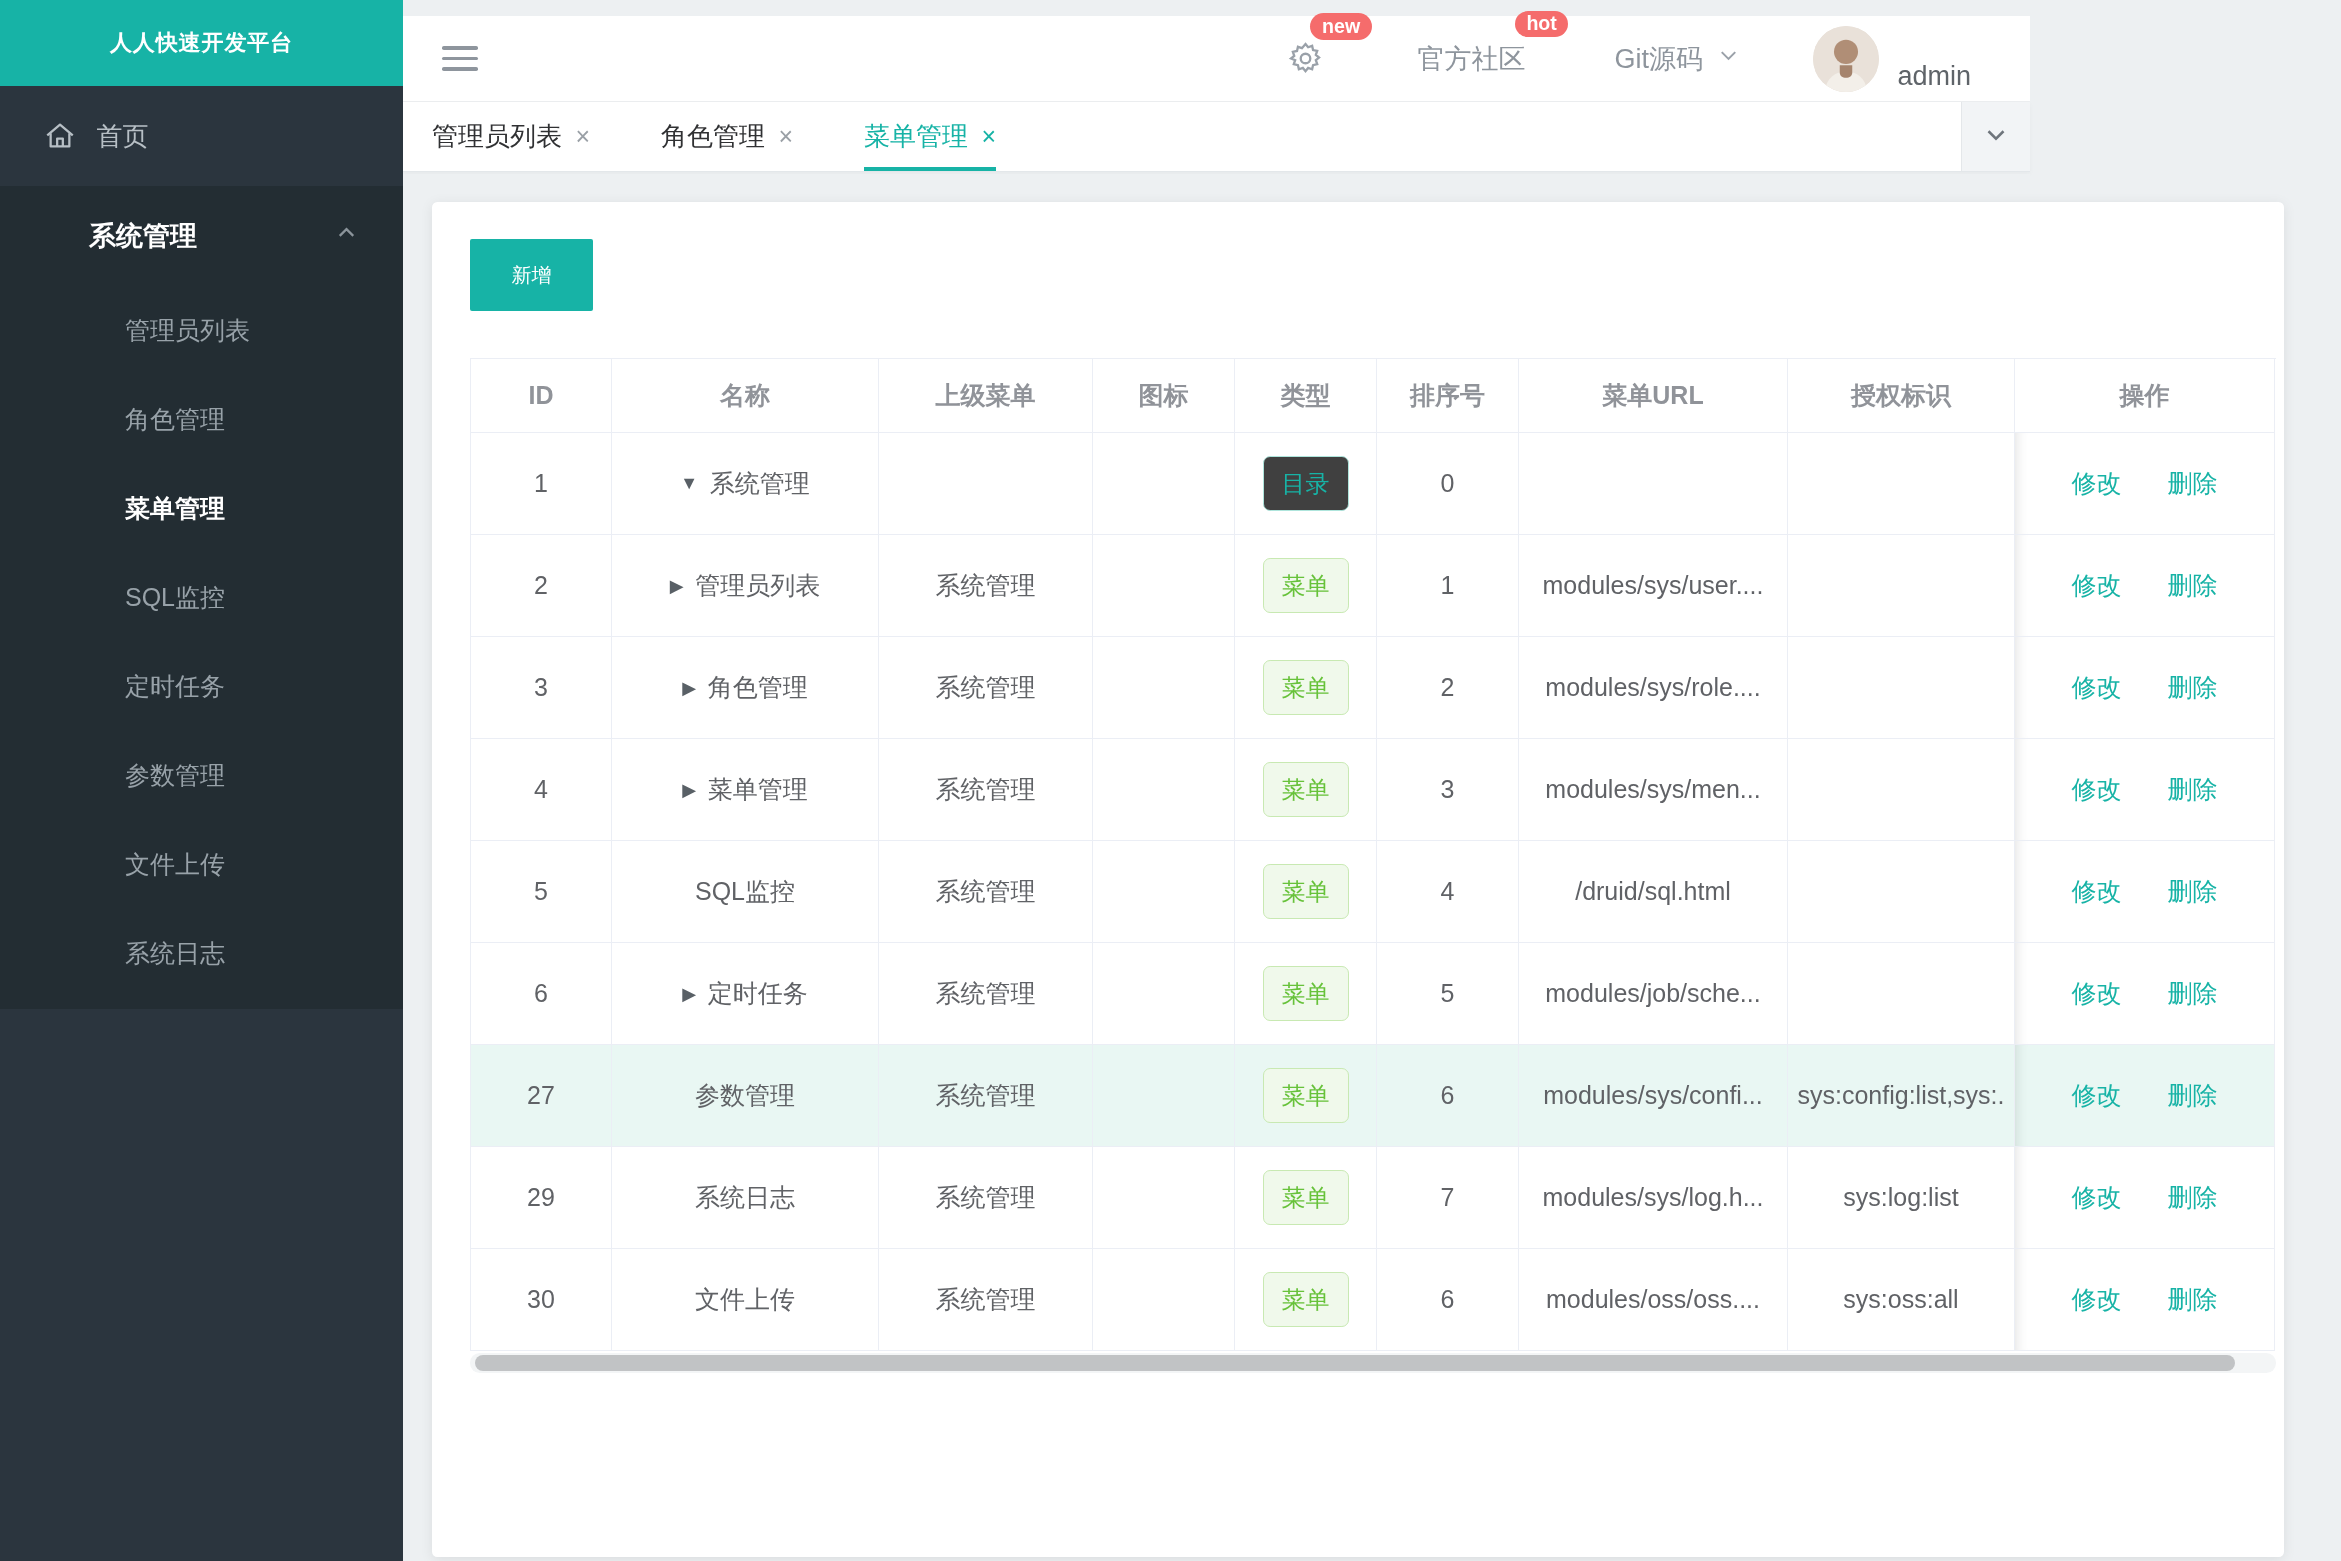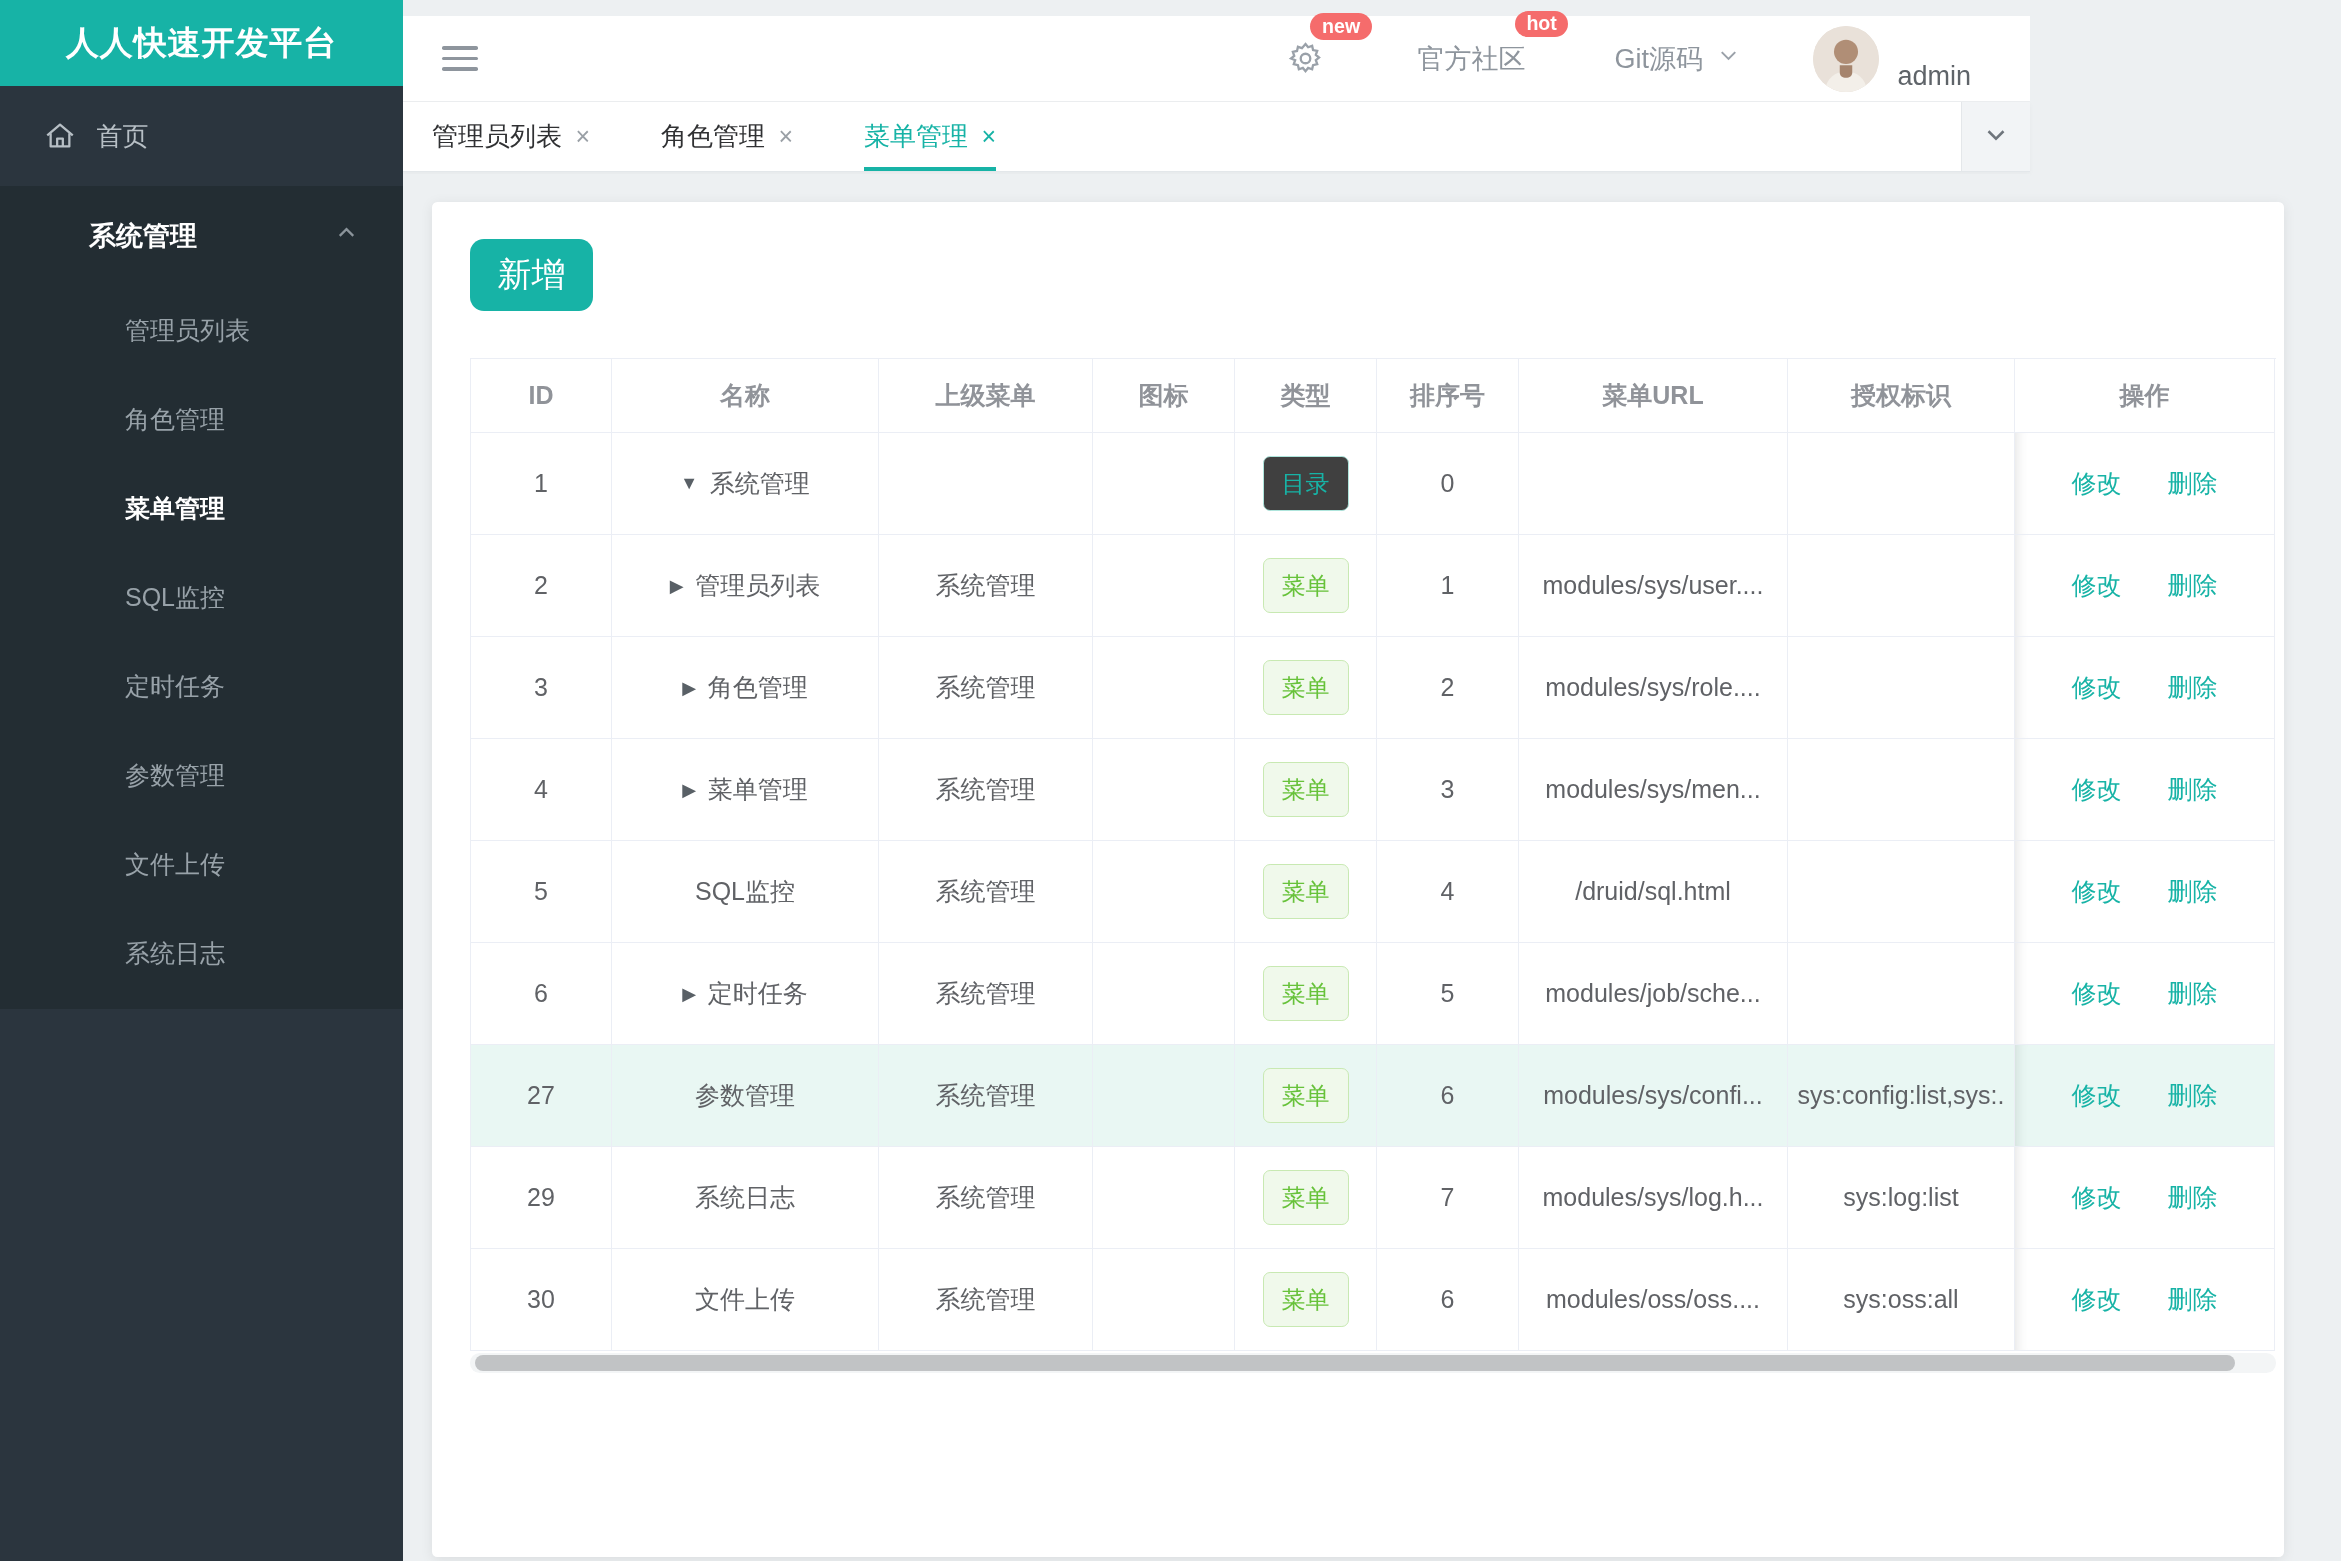--- a/index.html
+++ b/index.html
@@ -2,21 +2,21 @@
 <html style="font-size:14.2px"><head>
 <meta charset="utf-8">
 <style>
   * { box-sizing: border-box; margin: 0; padding: 0; }
   html,body { width: 2342px; height: 1562px; overflow: hidden;
     font-family: "Liberation Sans", "DejaVu Sans", sans-serif; background:#edf0f2; }
 
   
   .sidebar { position:absolute; left:0; top:0; width:403px; height:1562px;
     background:#2b353e; z-index:5; }
-  .logo { height:86px; background:#17b3a6; color:#fff; font-size:33px; font-weight:700;
+  .logo { height:86px; background:#17b3a6; color:#fff; font-size:22px; font-weight:700;
     display:flex; align-items:center; justify-content:center; letter-spacing:0.9px; }
   .side-item-home { height:100px; display:flex; align-items:center; padding-left:43px;
     color:#b7bfc5; font-size:26px; cursor:pointer; }
   .side-item-home .hicon { width:34px; height:34px; margin-right:19.6px; }
   .submenu-block { background:#232d33; padding-bottom:10.7px; }
   .submenu-title { height:100px; display:flex; align-items:center; padding:0 43px 0 89px;
     color:#ffffff; font-size:27px; font-weight:700; cursor:pointer; }
   .submenu-title .spacer { flex:1; }
   .sub-item { height:89px; display:flex; align-items:center; padding-left:125px;
     color:#98a2a9; font-size:25px; cursor:pointer; }
@@ -58,21 +58,21 @@
   .tab-arrow-box { position:absolute; right:0; top:0; width:69px; height:69px;
     border-left:0.9px solid #e4e7ea; background:#f2f4f6; display:flex; align-items:center;
     justify-content:center; cursor:pointer; }
   .tab-arrow-box svg { width:30px; height:30px; }
 
   .content { position:absolute; top:158px; left:0; right:0; bottom:0; background:#edf0f2; }
   .panel { position:absolute; left:29px; top:28px; width:1852px; height:1355px;
     background:#fff; border-radius:5.3px; box-shadow:0 2.7px 12.5px rgba(0,0,0,0.08); }
 
   .btn-add { position:absolute; left:38px; top:37px; width:123px; height:72px;
-    background:#17b3a6; color:#fff; font-size:34px; border:none; border-radius:14px; cursor:pointer; }
+    background:#17b3a6; color:#fff; font-size:20px; border:none; border-radius:2px; cursor:pointer; }
 
   
   .tbl { position:absolute; left:38px; top:156px; width:1806px;
     border:0.9px solid #ebeef5; border-bottom:none; border-right:none; font-size:25px; }
   .trow, .thead { display:flex; }
   .cell { border-right:0.9px solid #ebeef5; border-bottom:0.9px solid #ebeef5;
     display:flex; align-items:center; justify-content:center;
     color:#606266; overflow:hidden; white-space:nowrap; }
   .thead .cell { height:74px; color:#909399; font-weight:700; }
   .trow .cell { height:102px; }

